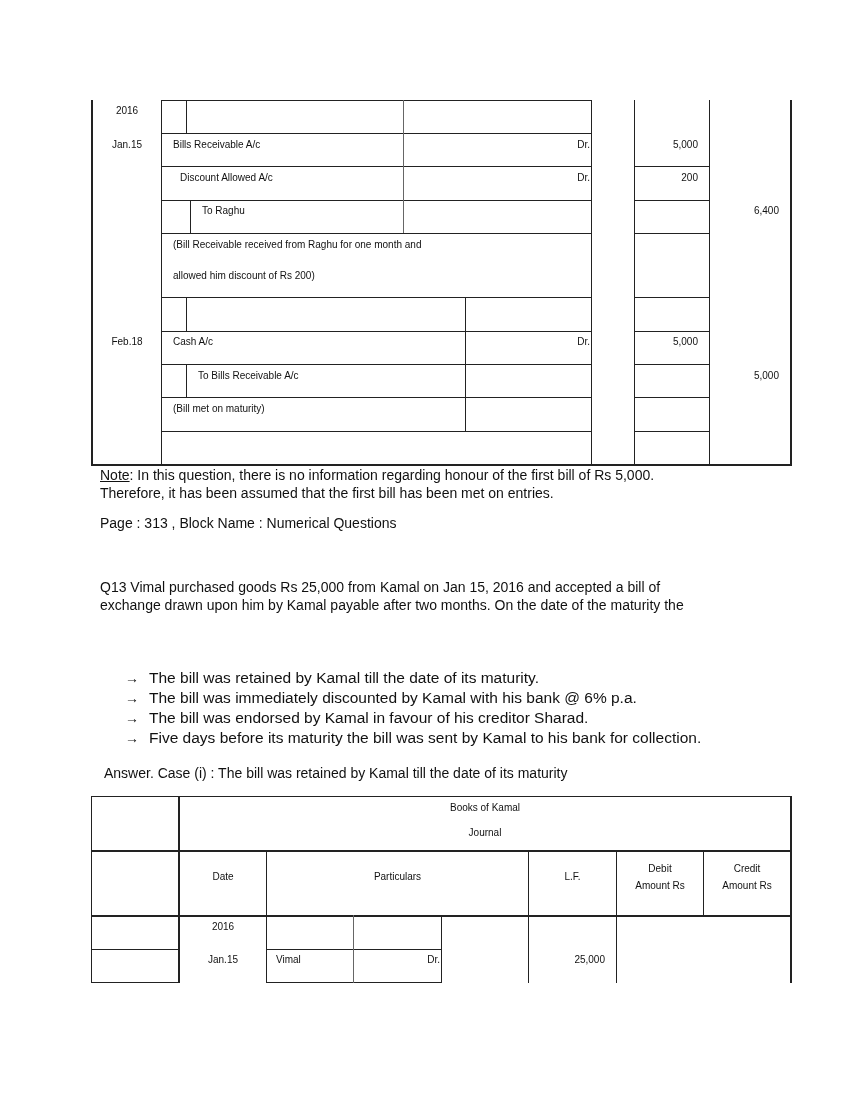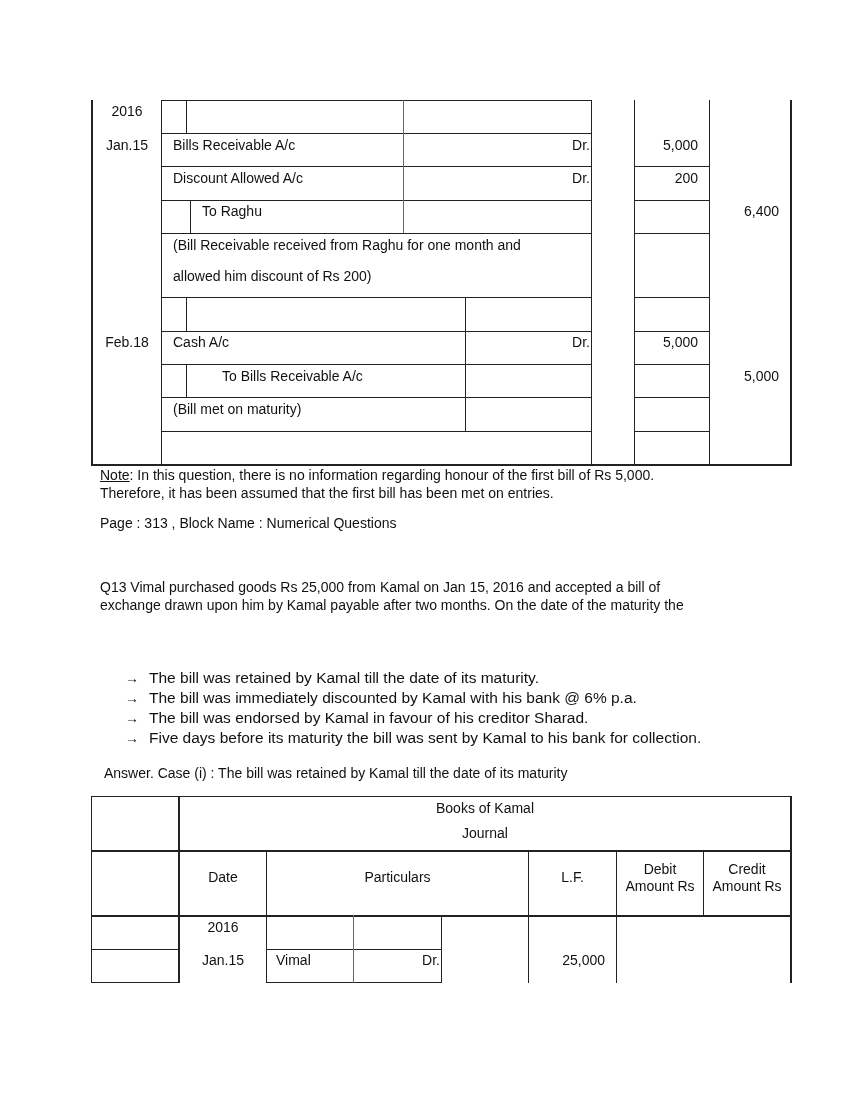--- a/index.html
+++ b/index.html
@@ -1,19 +1,19 @@
 <!DOCTYPE html>
 <html><head>
 <meta charset="utf-8">
 <style>
   html,body{margin:0;padding:0;background:#fff;}
   body{width:850px;height:1100px;position:relative;overflow:hidden;font-family:"Liberation Sans",sans-serif;color:#111;}
   .ln{position:absolute;background:#222;}
   .g{background:#666;}
-  .t{position:absolute;font-size:14px;white-space:nowrap;line-height:16px;}
+  .t{position:absolute;font-size:10px;white-space:nowrap;line-height:16px;}
   .r{text-align:right;}
   .c{text-align:center;}
   .p{position:absolute;font-size:14px;line-height:17.5px;}
   ul.b{position:absolute;left:125px;top:668px;margin:0;padding:0;list-style:none;font-size:15.5px;line-height:20px;}
   ul.b li{white-space:nowrap;}
   ul.b .ar{display:inline-block;width:24px;font-size:14px;}
   u{text-align:center;}
 </style>
 </head>
 <body>
@@ -55,36 +55,36 @@
   <div class="ln" style="left:465px;top:297px;width:1px;height:134px;"></div>
   <div class="ln" style="left:186px;top:297px;width:1px;height:34px;"></div>
   <div class="ln" style="left:186px;top:364px;width:1px;height:33px;"></div>
 
   <span class="t c" style="left:93px;top:103px;width:68px;">2016</span>
   <span class="t c" style="left:93px;top:137px;width:68px;">Jan.15</span>
   <span class="t" style="left:173px;top:137px;">Bills Receivable A/c</span>
   <span class="t r" style="left:540px;top:137px;width:50px;">Dr.</span>
   <span class="t r" style="left:636px;top:137px;width:62px;">5,000</span>
 
-  <span class="t" style="left:173px;top:170px;text-align:right;">Discount Allowed A/c</span>
+  <span class="t" style="left:180px;top:170px;text-align:right;">Discount Allowed A/c</span>
   <span class="t r" style="left:540px;top:170px;width:50px;">Dr.</span>
   <span class="t r" style="left:636px;top:170px;width:62px;">200</span>
 
   <span class="t" style="left:202px;top:203px;">To Raghu</span>
   <span class="t r" style="left:712px;top:203px;width:67px;">6,400</span>
 
   <span class="t" style="left:173px;top:237px;">(Bill Receivable received from Raghu for one month and</span>
   <span class="t" style="left:173px;top:268px;">allowed him discount of Rs 200)</span>
 
   <span class="t c" style="left:93px;top:334px;width:68px;">Feb.18</span>
   <span class="t" style="left:173px;top:334px;">Cash A/c</span>
   <span class="t r" style="left:540px;top:334px;width:50px;">Dr.</span>
   <span class="t r" style="left:636px;top:334px;width:62px;">5,000</span>
 
-  <span class="t" style="left:198px;top:368px;margin-left:24px;">To Bills Receivable A/c</span>
+  <span class="t" style="left:198px;top:368px;">To Bills Receivable A/c</span>
   <span class="t r" style="left:712px;top:368px;width:67px;">5,000</span>
 
   <span class="t" style="left:173px;top:401px;">(Bill met on maturity)</span>
 </div>
 
 <div class="p" style="left:100px;top:467px;">
   <div><u>Note</u><span>: In this question, there is no information regarding honour of the first bill of Rs 5,000.</span></div>
   <div>Therefore, it has been assumed that the first bill has been met on entries.</div>
 </div>
 

